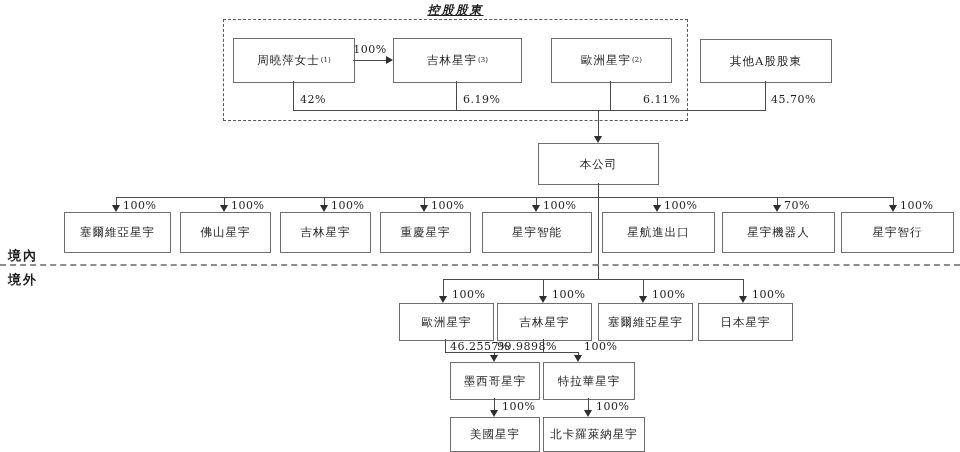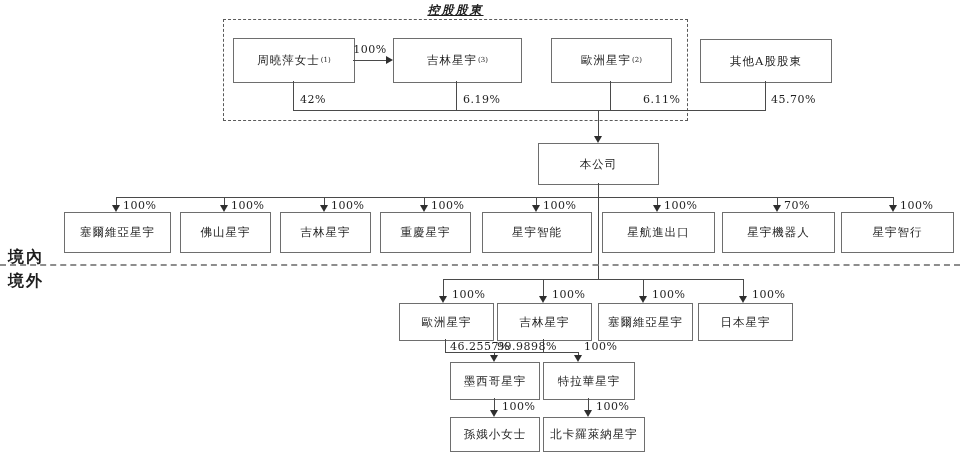--- a/index.html
+++ b/index.html
@@ -15,21 +15,21 @@
   .h{position:absolute;height:1px;background:#4a4a4a;}
   .v{position:absolute;width:1px;background:#4a4a4a;}
   .arr-d{position:absolute;width:0;height:0;border-left:4.5px solid transparent;
          border-right:4.5px solid transparent;border-top:7px solid #2e2e2e;}
   .arr-r{position:absolute;width:0;height:0;border-top:4.5px solid transparent;
          border-bottom:4.5px solid transparent;border-left:7px solid #2e2e2e;}
   .dash-box{position:absolute;border:1px dashed #5a5a5a;background:transparent;}
   .divider{position:absolute;left:0;width:960px;border-top:2px dashed #8d8d8d;}
   .title{position:absolute;font-size:12px;font-weight:bold;font-style:italic;
          text-decoration:underline;letter-spacing:2px;text-align:center;}
-  .region{position:absolute;font-size:16px;font-weight:bold;letter-spacing:2px;}
+  .region{position:absolute;font-size:13px;font-weight:bold;letter-spacing:2px;}
 </style>
 </head>
 <body>
 
 <div class="stage">
 
   <div class="title" style="left:398px;top:2px;width:115px;">控股股東</div>
   <div class="dash-box" style="left:223px;top:19px;width:463px;height:100px;"></div>
 
   <div class="box" style="left:233px;top:38px;width:120px;height:43px;">
@@ -172,19 +172,19 @@
     </div>
 
   <div class="v" style="left:494px;top:398px;height:12px;"></div>
     <div class="arr-d" style="left:489.5px;top:410px;"></div>
     <div class="lbl" style="left:502px;top:400px;">100%</div>
   <div class="v" style="left:588px;top:398px;height:12px;"></div>
     <div class="arr-d" style="left:583.5px;top:410px;"></div>
     <div class="lbl" style="left:596px;top:400px;">100%</div>
 
   <div class="box" style="left:450px;top:417px;width:88px;height:33px;">
-      <span>孫娥小女士</span>
+      <span>美國星宇</span>
     </div>
   <div class="box" style="left:543px;top:417px;width:100px;height:33px;">
       <span>北卡羅萊納星宇</span>
     </div>
 
 </div>
 
 </body></html>

